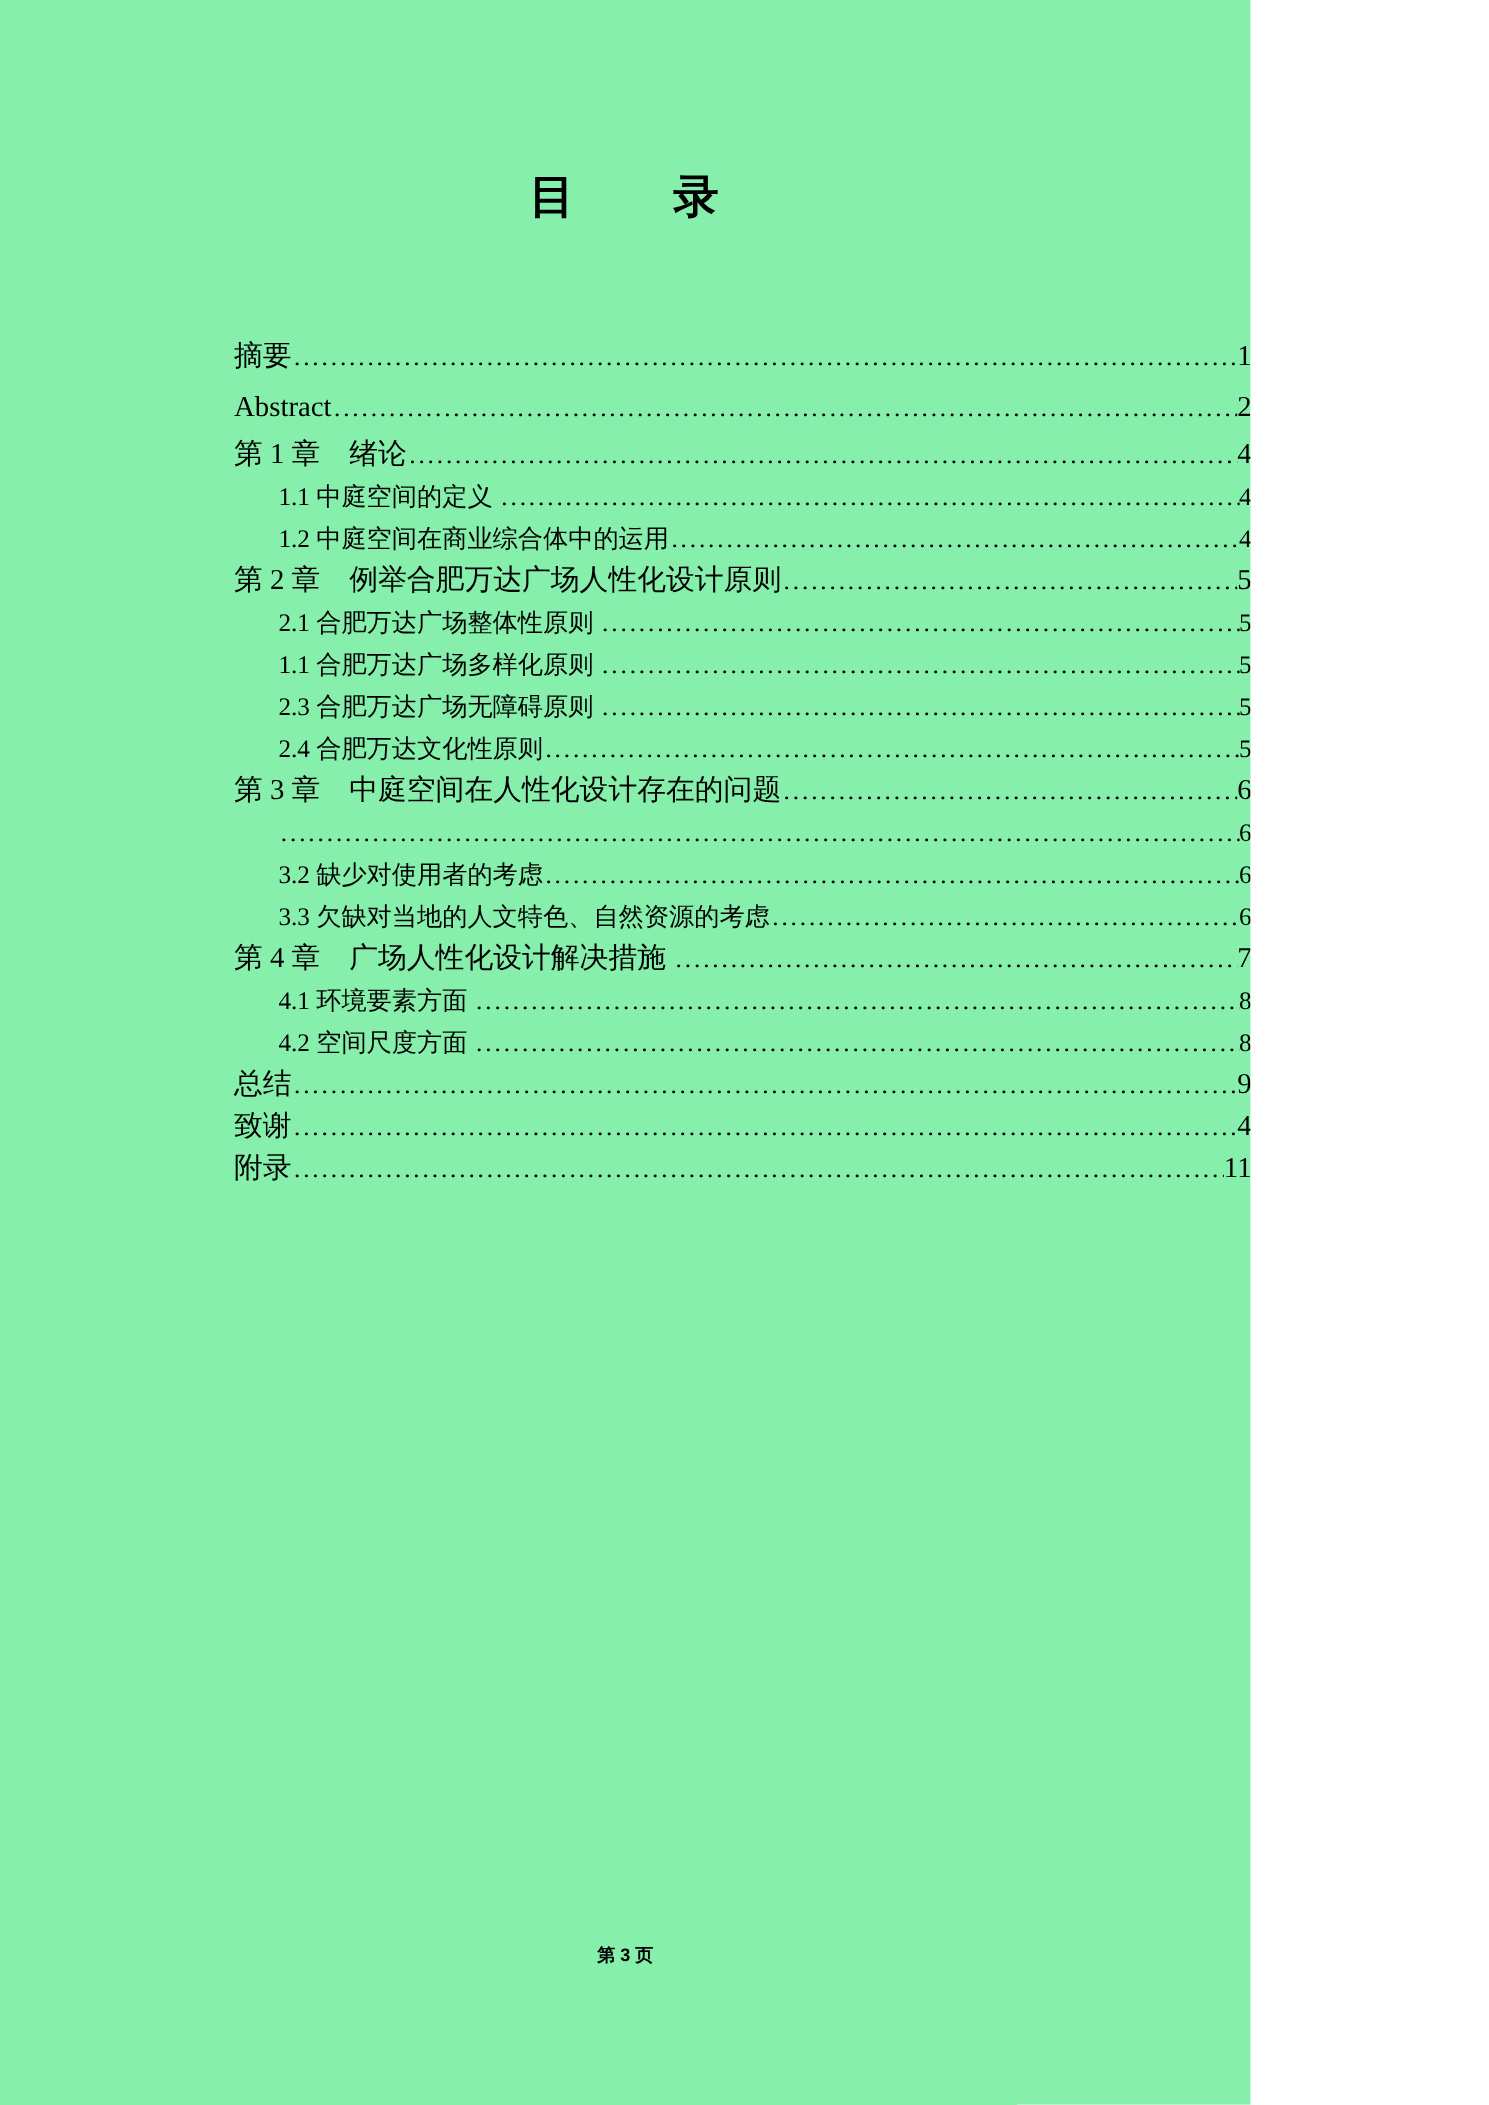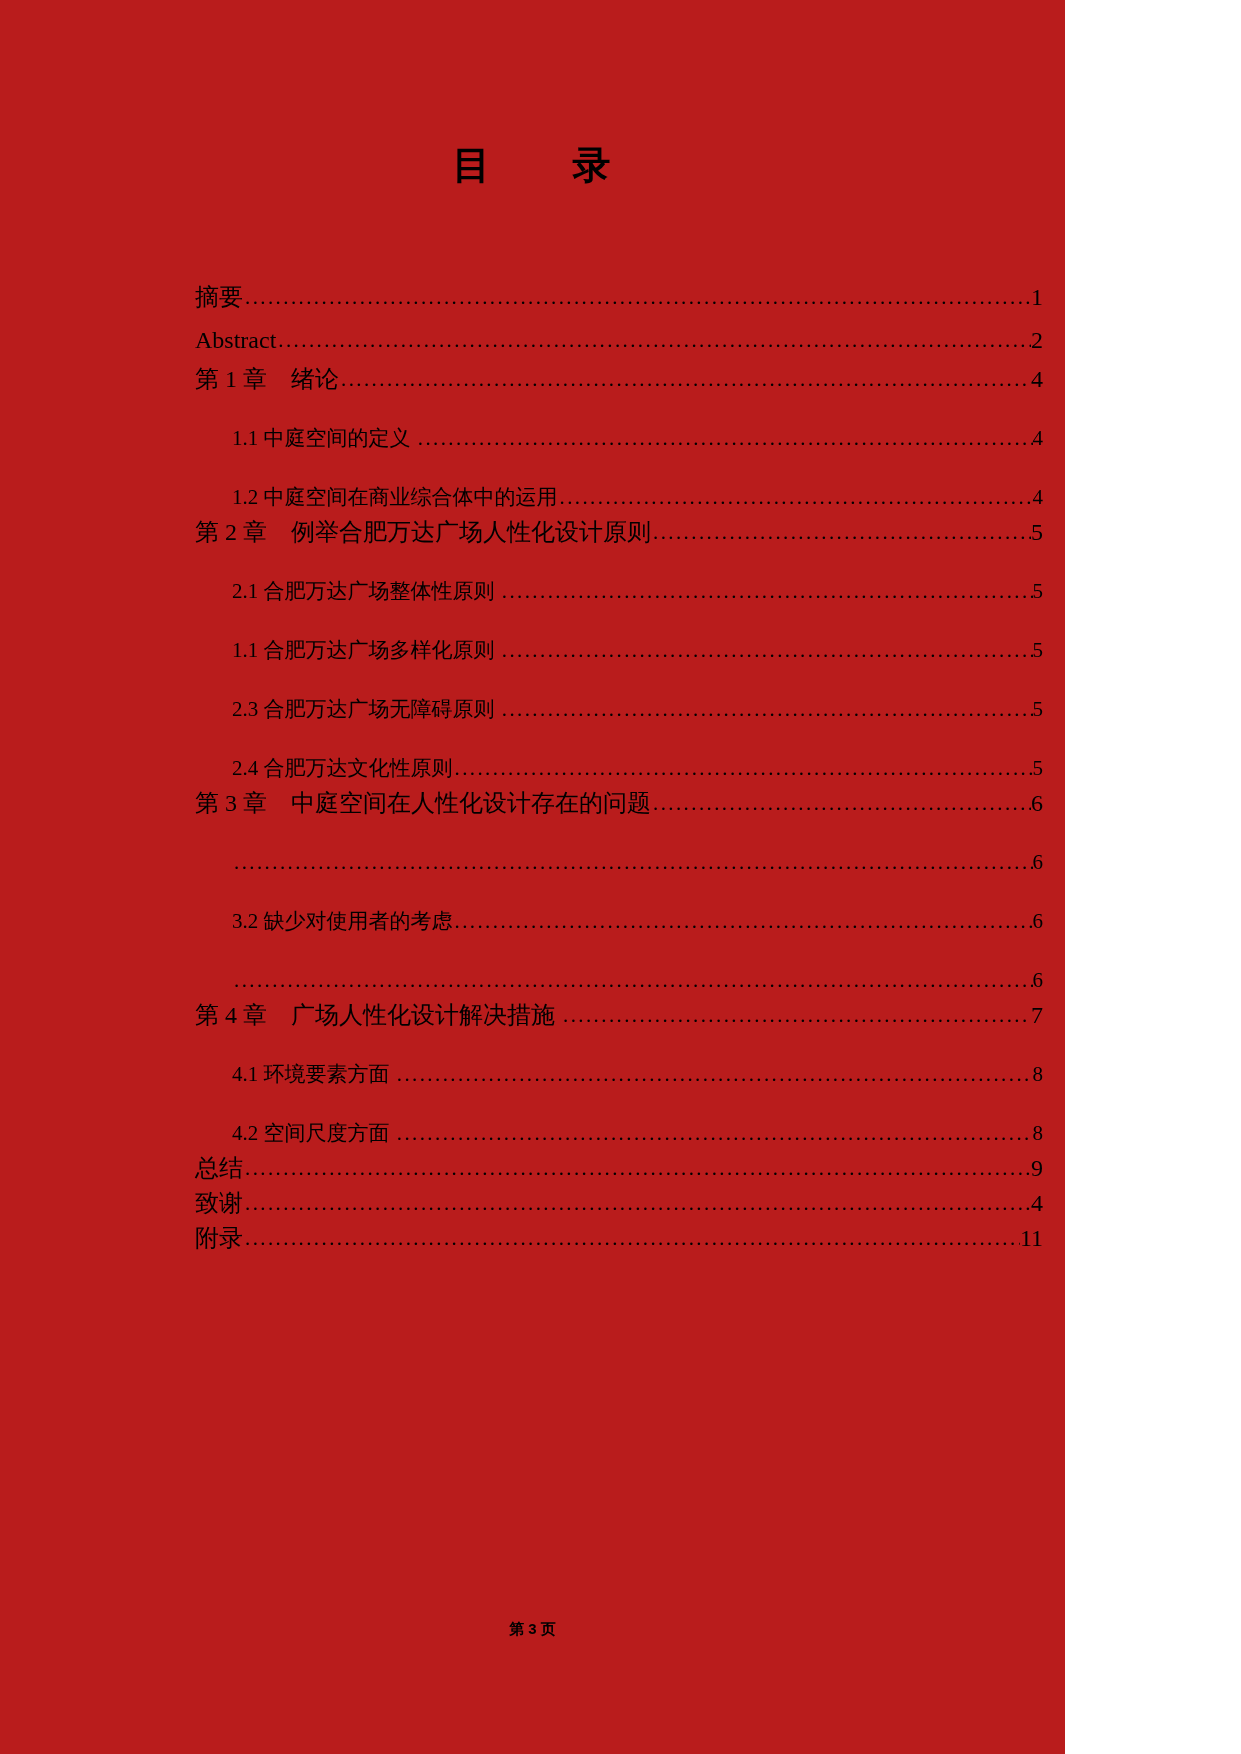--- a/index.html
+++ b/index.html
@@ -1,23 +1,22 @@
 <!DOCTYPE html>
 <html><head>
 <meta charset="utf-8">
 <style>
   html,body { margin:0; padding:0; background:#ffffff; }
   .page {
     position:relative;
     width:1042px; height:1754px;
-    background:#b91c1c;
+    background:#86efac;
     color:#000000;
     font-family:"Liberation Serif","DejaVu Serif",serif;
     overflow:hidden;
-    padding-left:23px;
   }
   .toc-title {
     position:absolute;
     top:142px; left:0; width:100%;
     margin:0;
     text-align:center;
     font-family:"Liberation Sans","DejaVu Sans",sans-serif;
     font-weight:700;
     font-size:38px;
     line-height:1.25;
@@ -37,21 +36,20 @@
     font-size:24px;
     white-space:nowrap;
   }
   .toc-row.front {
     height:43px;
     line-height:43px;
   }
   .toc-row.lvl1 {
     font-size:21px;
     padding-left:37px;
-    margin-top:24px;
   }
   .toc-label {
     flex:0 0 auto;
     white-space:pre;
   }
   .leader {
     flex:1 1 auto;
     overflow:hidden;
     white-space:nowrap;
     font-size:21px;
@@ -136,20 +134,21 @@
       <div class="toc-row lvl1">
         <span class="leader">................................................................................................................................................................................................................................................................................................................................................................................................................</span>
         <span class="toc-page">6</span>
       </div>
       <div class="toc-row lvl1">
         <span class="toc-label">3.2 缺少对使用者的考虑</span>
         <span class="leader">................................................................................................................................................................................................................................................................................................................................................................................................................</span>
         <span class="toc-page">6</span>
       </div>
       <div class="toc-row lvl1">
+        <span class="toc-label">3.3 欠缺对当地的人文特色、自然资源的考虑</span>
         <span class="leader">................................................................................................................................................................................................................................................................................................................................................................................................................</span>
         <span class="toc-page">6</span>
       </div>
       <div class="toc-row lvl0">
         <span class="toc-label">第 4 章　广场人性化设计解决措施 </span>
         <span class="leader">................................................................................................................................................................................................................................................................................................................................................................................................................</span>
         <span class="toc-page">7</span>
       </div>
       <div class="toc-row lvl1">
         <span class="toc-label">4.1 环境要素方面 </span>

